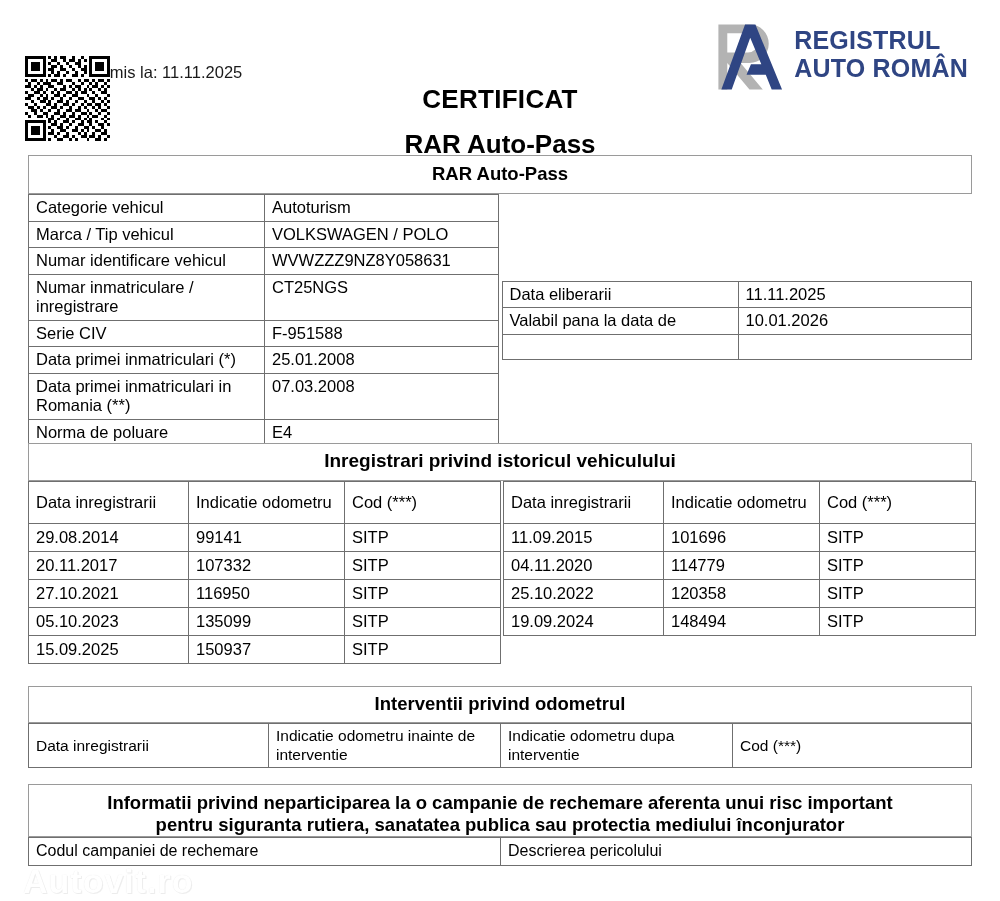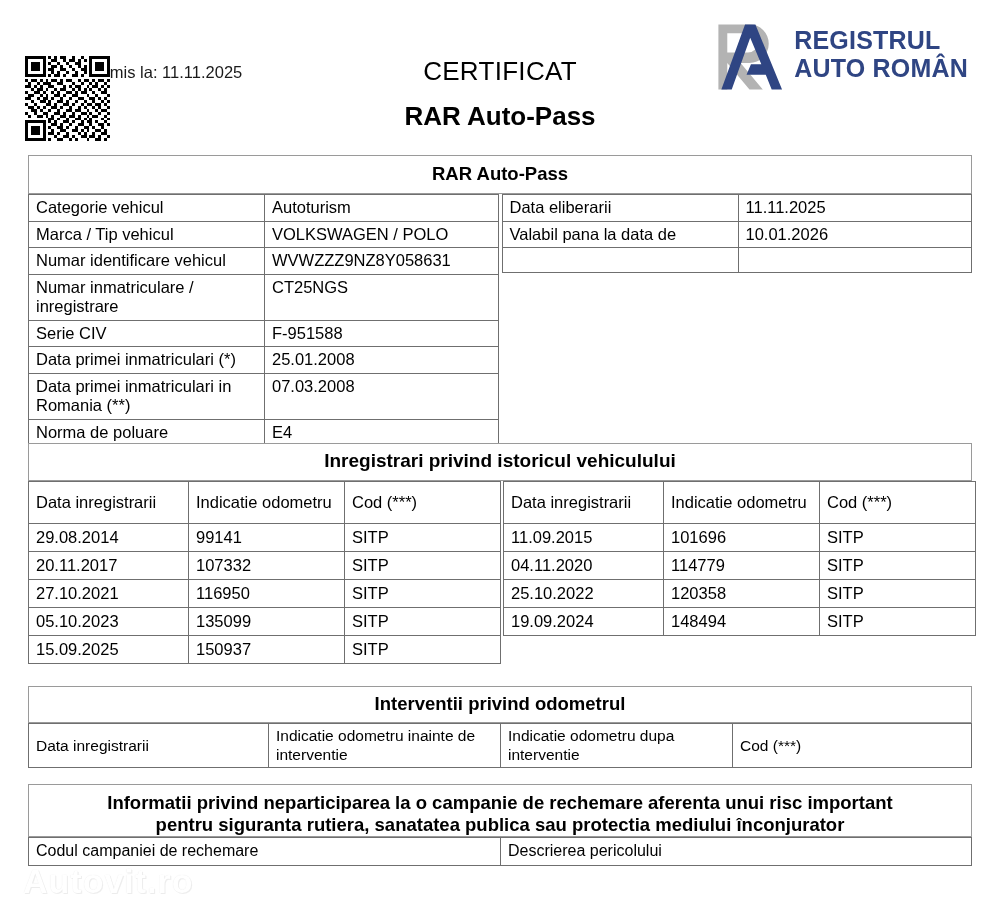--- a/index.html
+++ b/index.html
@@ -27,22 +27,23 @@
     position: absolute; left: 25px; top: 56px;
     width: 85px; height: 85px;
   }
   .qr svg { display:block; width:100%; height:100%; }
 
   .titles {
     position: absolute; left: 0; top: 58px; width: 1000px;
     text-align: center;
   }
   .title-main {
-    font-size: 26px; font-weight: normal; letter-spacing: .3px;
+    font-size: 26px; font-weight: bold; letter-spacing: .3px;
     line-height: 1.05;
+    margin-top: 28px;
   }
   .title-sub {
     font-size: 26px; font-weight: bold; margin-top: 18px;
     line-height: 1.05;
   }
 
   .logo {
     position: absolute; right: 32px; top: 18px;
     display: flex; align-items: center; gap: 9px;
   }
@@ -85,21 +86,21 @@
     padding: 6px 19px 7px;
     background: #fff;
     line-height: 1.2;
   }
   .val { text-align: right; font-weight: bold; }
   .hdr { text-align: center; font-weight: bold; }
 
   
   #sec-autopass { left: 28px; top: 155px; width: 944px; }
   #sec-autopass .banner { font-size: 18.5px; padding: 7px 4px 8px; }
-  .twocol { display: flex; }
+  .twocol { display: flex; align-items: center; }
   .col-left  { width: 472px; }
   .col-right { width: 472px; margin-left: 3px; }
   #tbl-vehicle col.c1 { width: 236px; }
   #tbl-ident  col.c1 { width: 236px; }
   #tbl-vehicle td, #tbl-ident td { height: 25px; }
   .tall { height: 46px !important; }
   .filler td { height: 148px; border-top: 2px solid #000; }
 
   
   #sec-istoric { left: 28px; top: 443px; width: 944px; }

